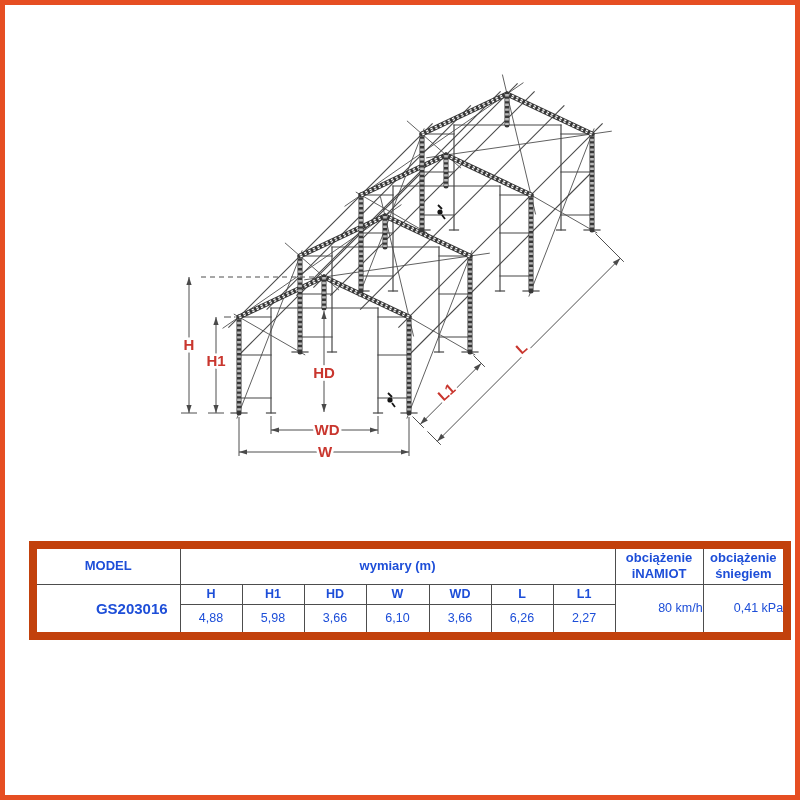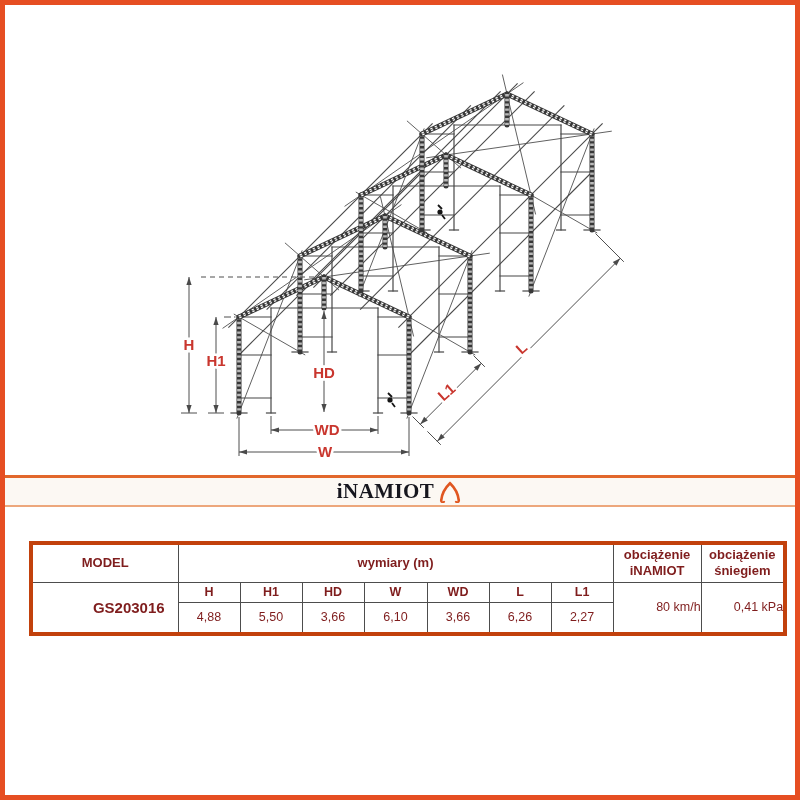--- a/index.html
+++ b/index.html
@@ -22,21 +22,21 @@
   .band{position:absolute;top:470px;left:0;right:0;height:27px;background:#fcf8f3;
         border-top:3px solid #e2672b;border-bottom:2px solid #eda77c;
         display:flex;align-items:center;justify-content:center;}
   .logo{display:flex;align-items:center;gap:3px;}
   .logo-text{font-family:"Liberation Serif",serif;font-weight:bold;font-size:21px;
              color:#16161e;letter-spacing:.4px;line-height:1;}
   .logo-icon{width:26px;height:24px;margin-top:-2px;}
   
   .spec{position:absolute;top:536px;left:24px;}
   table{border-collapse:collapse;table-layout:fixed;width:754px;
-        border:4px solid #c2410c;color:#7f1d1d;}
+        border:8px solid #c2410c;color:#1d4ed8;}
   th,td{border:1px solid #4d4d4d;text-align:center;vertical-align:middle;padding:0;}
   .r-head{height:39px;font-size:13px;font-weight:bold;line-height:1.25;}
   .r-sub{height:20px;}
   .r-val{height:32px;}
   .sub-h{font-size:12.5px;font-weight:bold;}
   .val{font-size:12.5px;font-weight:normal;}
   .model-cell{font-size:15px;font-weight:bold;padding-left:47px;}
   .load-cell{font-size:12.5px;font-weight:normal;text-align:right;}
 </style>
 </head>
@@ -227,30 +227,20 @@
         <text class="dlab" x="211" y="361">H1</text>
         <text class="dlab" x="319" y="373">HD</text>
         <text class="dlab" x="322" y="430">WD</text>
         <text class="dlab" x="320" y="452">W</text>
         <text class="dlab" x="445" y="391" transform="rotate(-42 445 391)">L1</text>
         <text class="dlab" x="520" y="347" transform="rotate(-42 520 347)">L</text>
       </g>
     </svg>
   </div>
 
-  <div class="band">
-    <div class="logo">
-      <span class="logo-text">iNAMIOT</span>
-      <svg class="logo-icon" viewBox="0 0 26 24">
-        <path d="M4.2,21.3 C5,14.3 9,8.1 13,4.3 C17,8.1 21,14.3 21.8,21.3" fill="none" stroke="#e05620" stroke-width="2.6" stroke-linecap="round"></path>
-        <path d="M4.2,21.3 c-0.4,1.7 1.5,2.6 2.9,1.5" fill="none" stroke="#e05620" stroke-width="2" stroke-linecap="round"></path>
-        <path d="M21.8,21.3 c0.4,1.7 -1.5,2.6 -2.9,1.5" fill="none" stroke="#e05620" stroke-width="2" stroke-linecap="round"></path>
-      </svg>
-    </div>
-  </div>
 
   <div class="spec">
     <table>
       <colgroup>
         <col style="width:147px">
         <col style="width:62px">
           <col style="width:62px">
           <col style="width:62px">
         <col style="width:63px">
           <col style="width:62px">
@@ -273,21 +263,21 @@
         <th class="sub-h">HD</th>
         <th class="sub-h">W</th>
         <th class="sub-h">WD</th>
         <th class="sub-h">L</th>
         <th class="sub-h">L1</th>
         <td rowspan="2" class="load-cell">80 km/h</td>
         <td rowspan="2" class="load-cell">0,41 kPa</td>
       </tr>
       <tr class="r-val">
         <td class="val">4,88</td>
-        <td class="val">5,50</td>
+        <td class="val">5,98</td>
         <td class="val">3,66</td>
         <td class="val">6,10</td>
         <td class="val">3,66</td>
         <td class="val">6,26</td>
         <td class="val">2,27</td>
       </tr>
     </tbody>
       </table>
   </div>
 </div>

